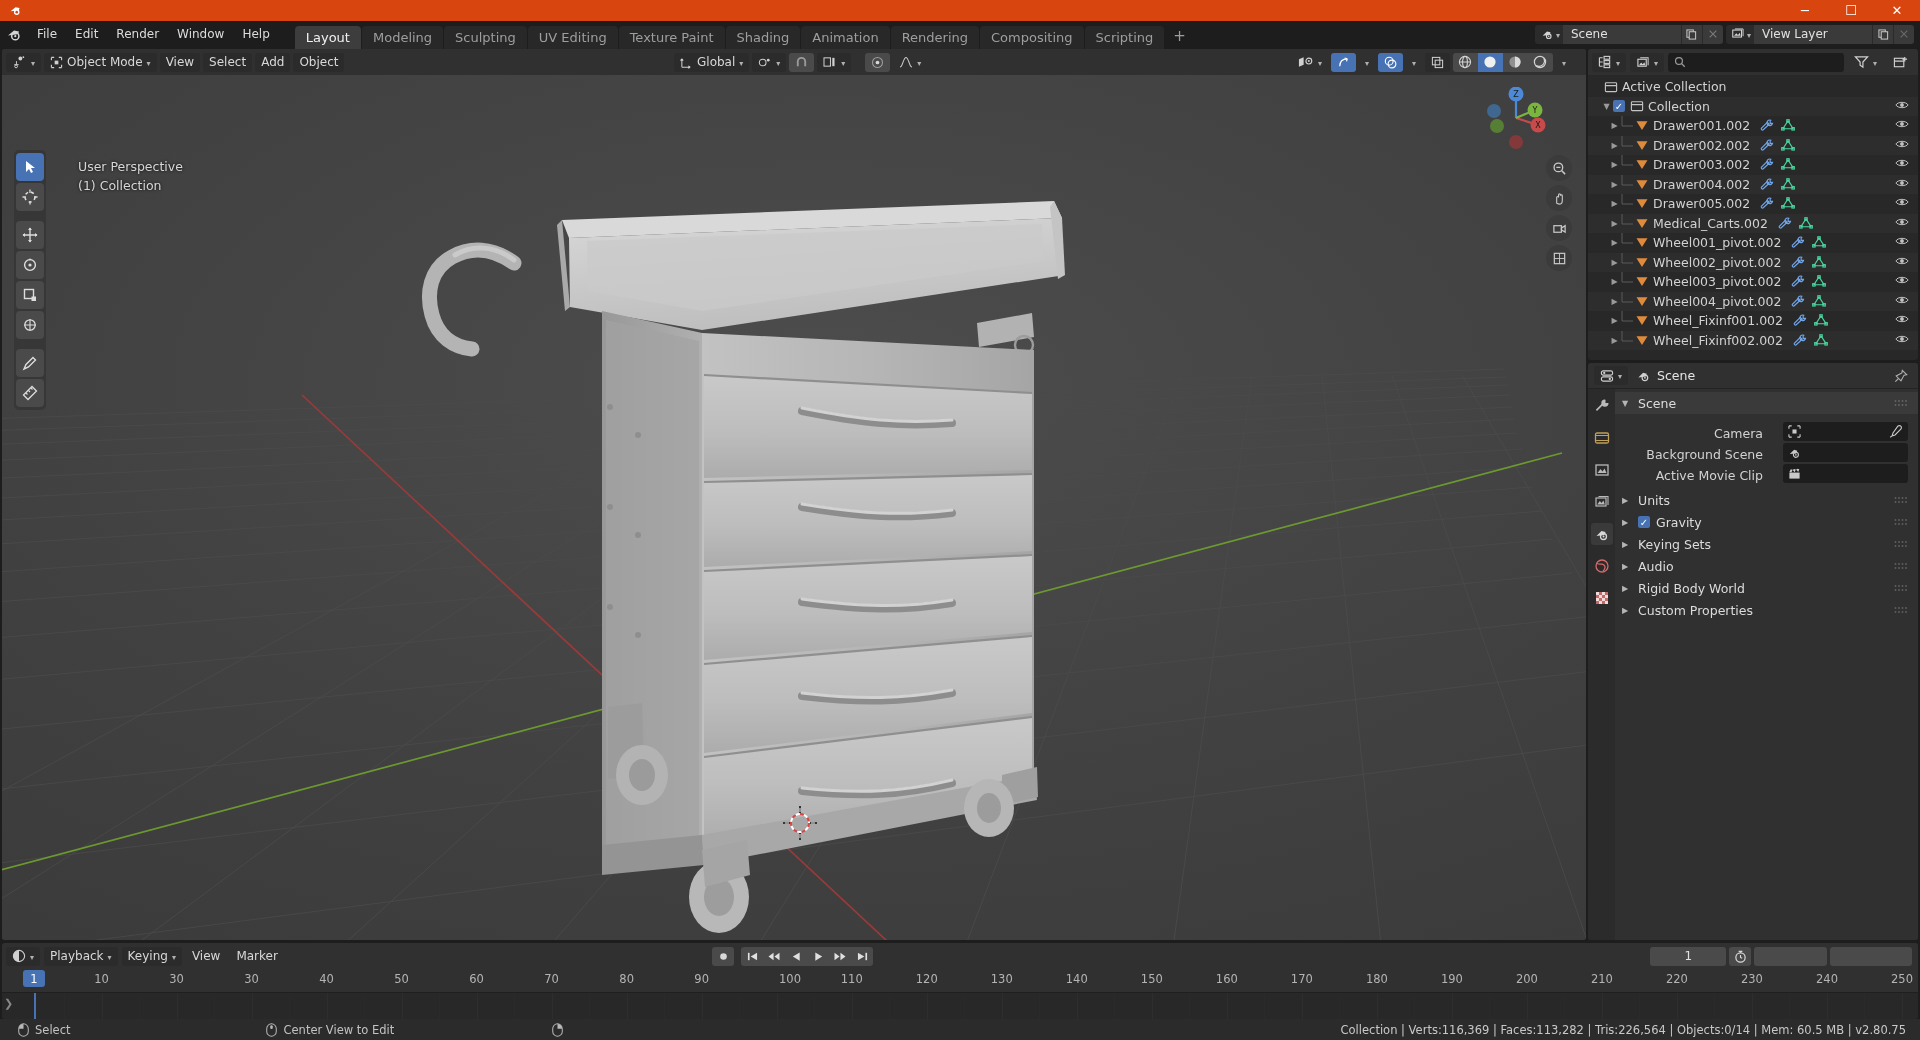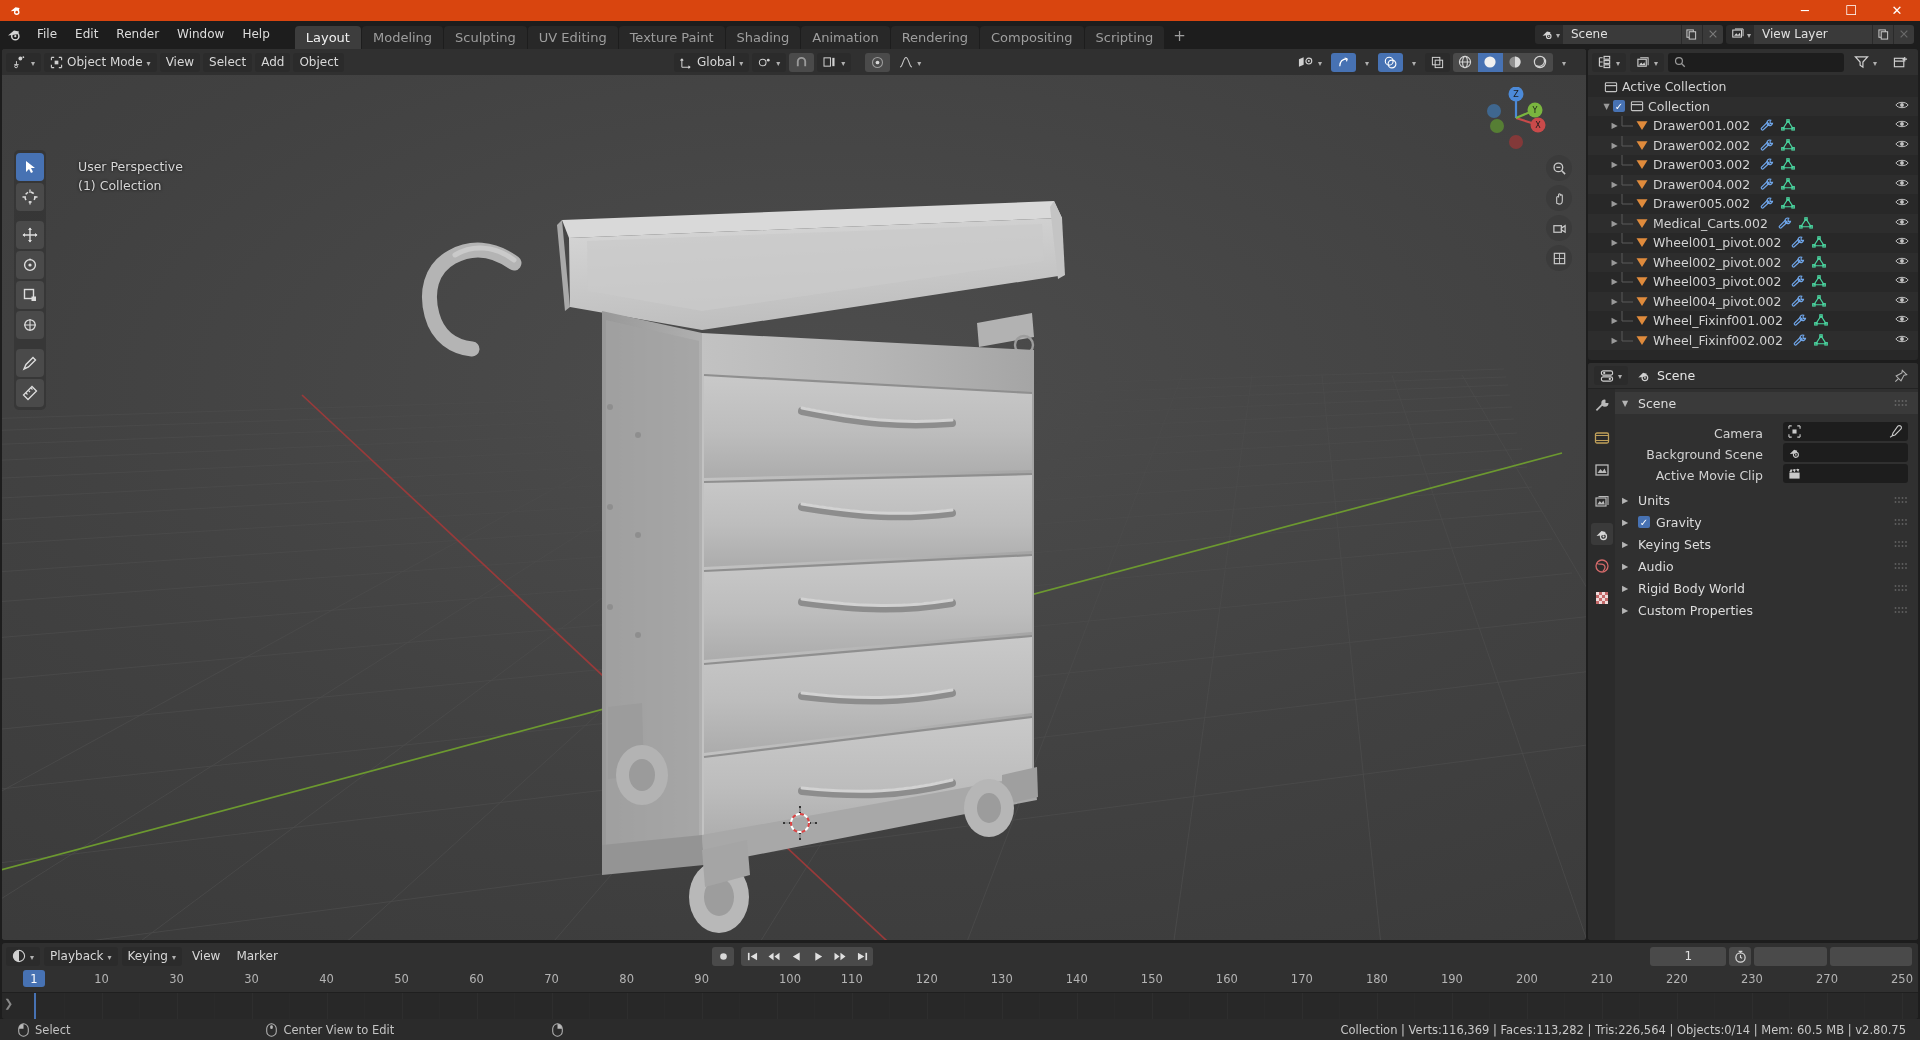--- a/index.html
+++ b/index.html
@@ -1561,21 +1561,21 @@
         <span class="tl-tick" style="left: 1074.78px;">140</span>
         <span class="tl-tick" style="left: 1149.8px;">150</span>
         <span class="tl-tick" style="left: 1224.82px;">160</span>
         <span class="tl-tick" style="left: 1299.84px;">170</span>
         <span class="tl-tick" style="left: 1374.86px;">180</span>
         <span class="tl-tick" style="left: 1449.88px;">190</span>
         <span class="tl-tick" style="left: 1524.9px;">200</span>
         <span class="tl-tick" style="left: 1599.92px;">210</span>
         <span class="tl-tick" style="left: 1674.94px;">220</span>
         <span class="tl-tick" style="left: 1749.96px;">230</span>
-        <span class="tl-tick" style="left: 1824.98px;">270</span>
+        <span class="tl-tick" style="left: 1824.98px;">240</span>
         <span class="tl-tick" style="left: 1900px;">250</span>
         <span id="tl-playhead" style="left: 32px;">1</span>
       </div>
     <div id="tl-body">
       <span id="tl-leftarrow">❯</span>
     <span class="tl-vline" style="left: 99.5181px;"></span>
         <span class="tl-vline" style="left: 174.538px;"></span>
         <span class="tl-vline" style="left: 249.558px;"></span>
         <span class="tl-vline" style="left: 324.578px;"></span>
         <span class="tl-vline" style="left: 399.598px;"></span>

